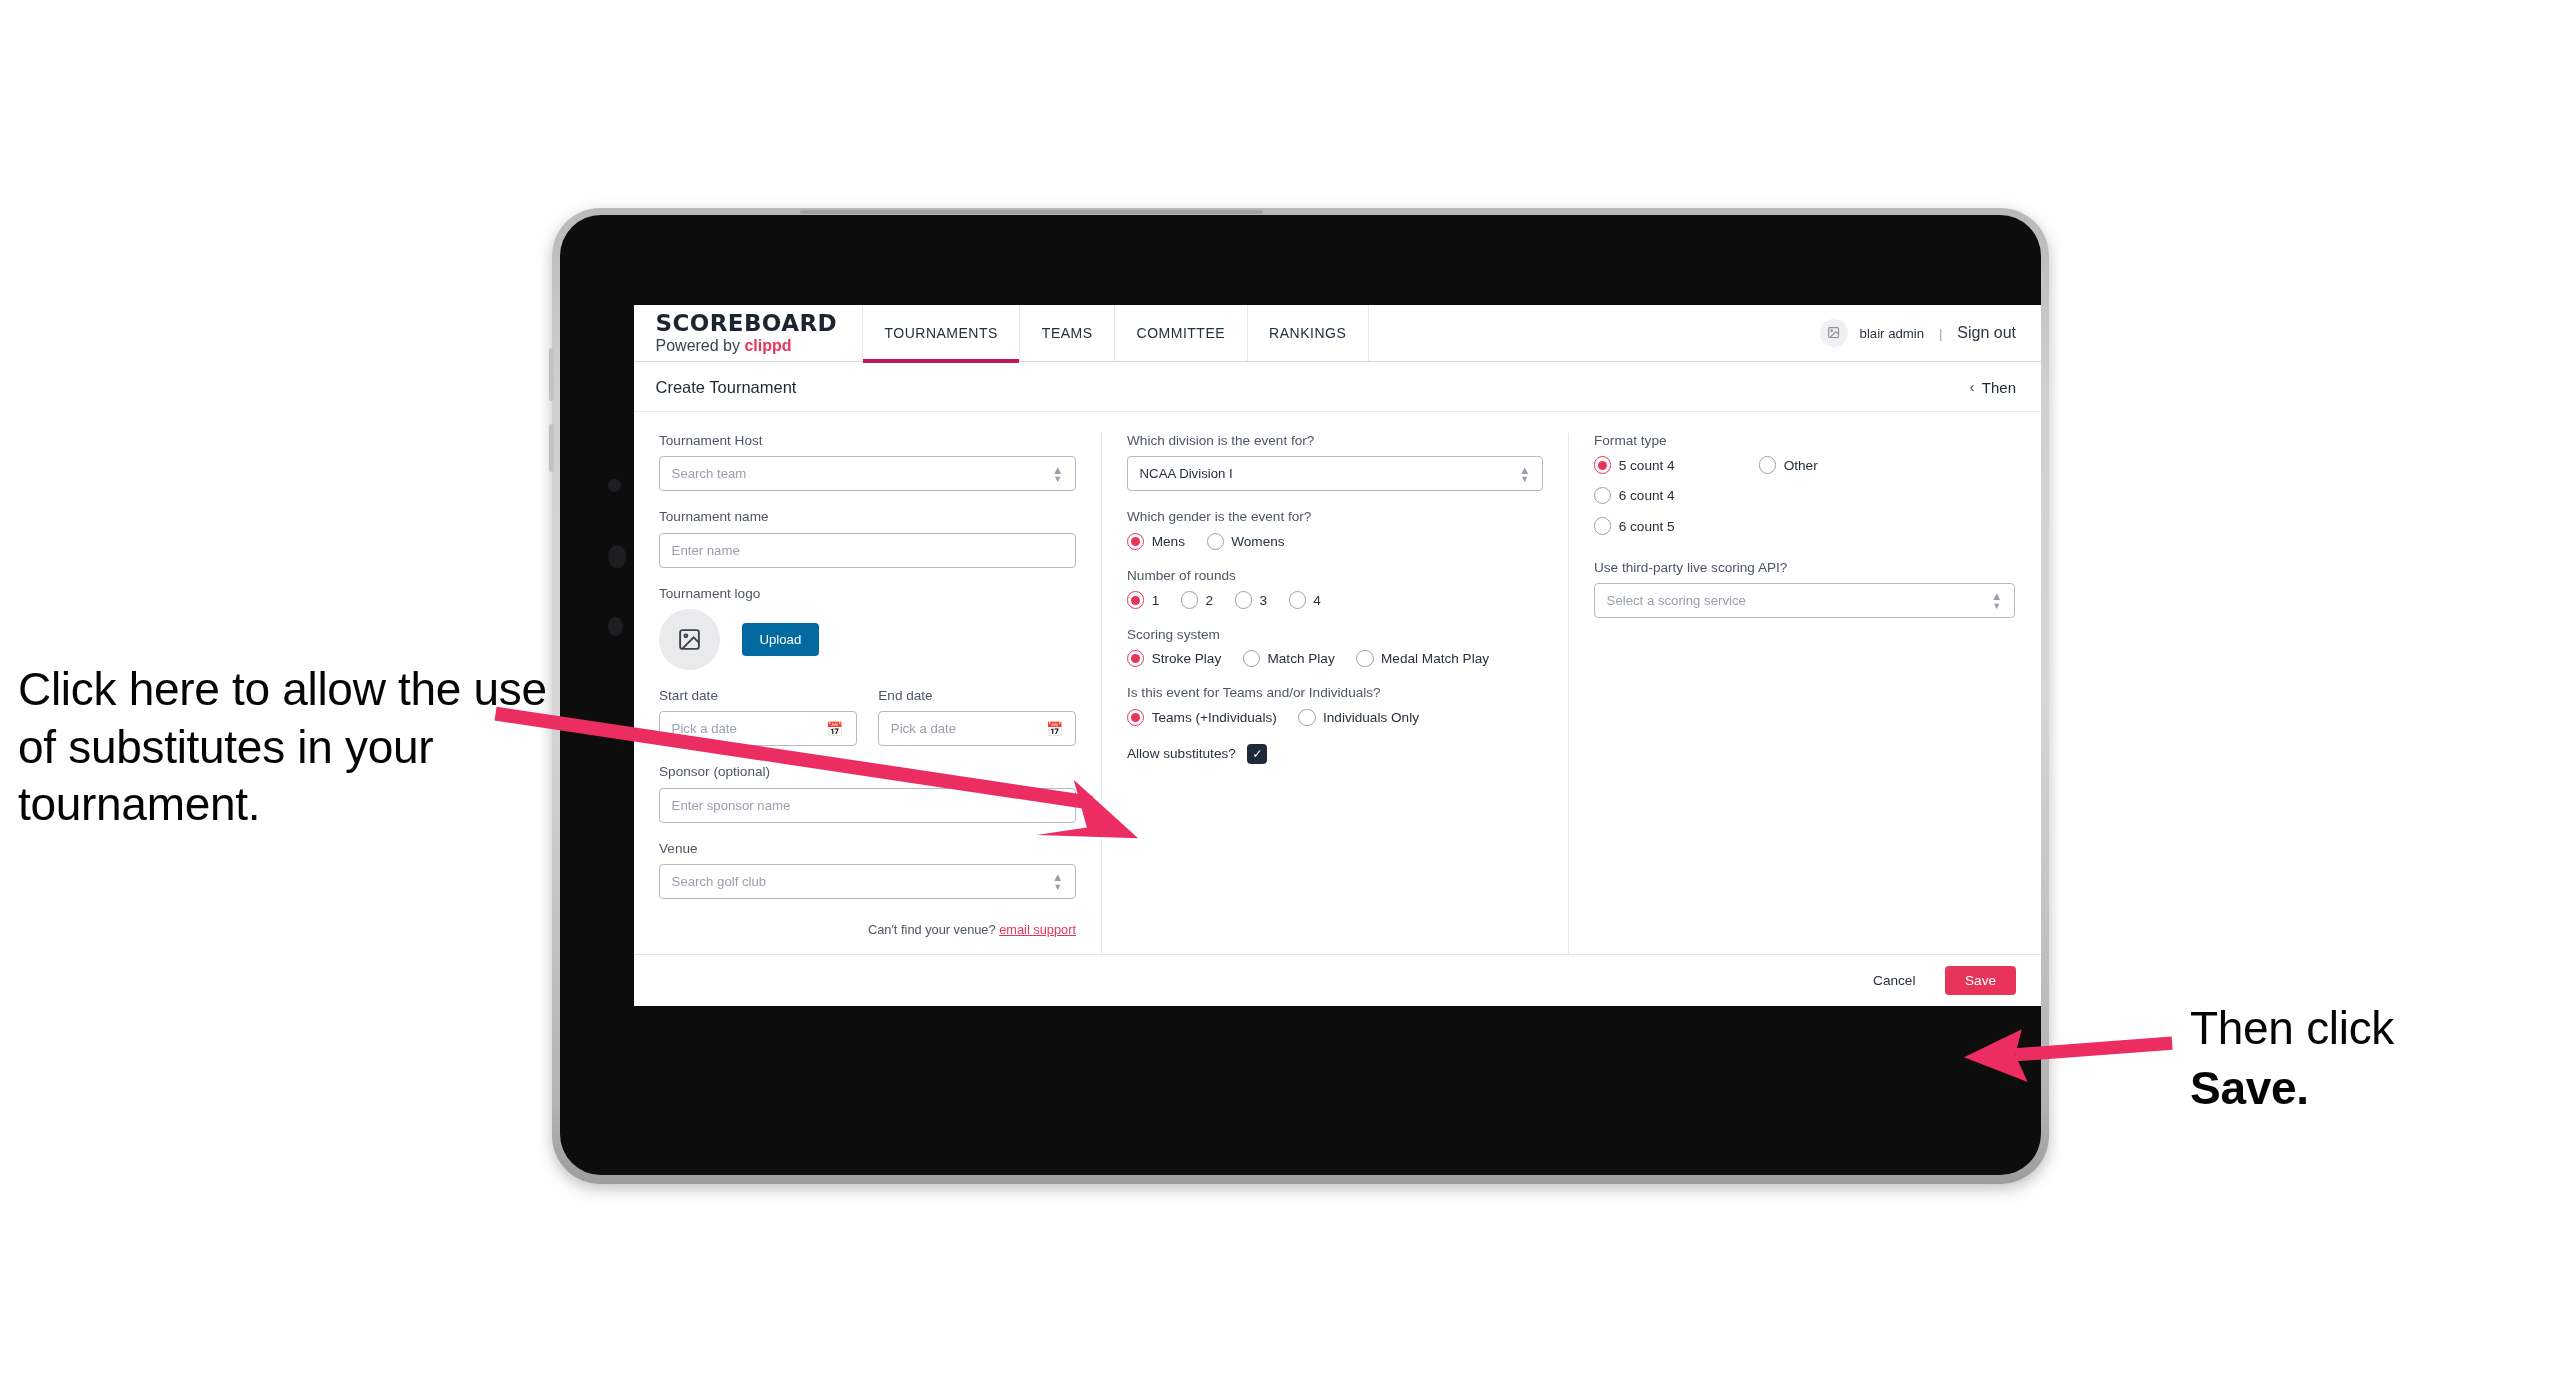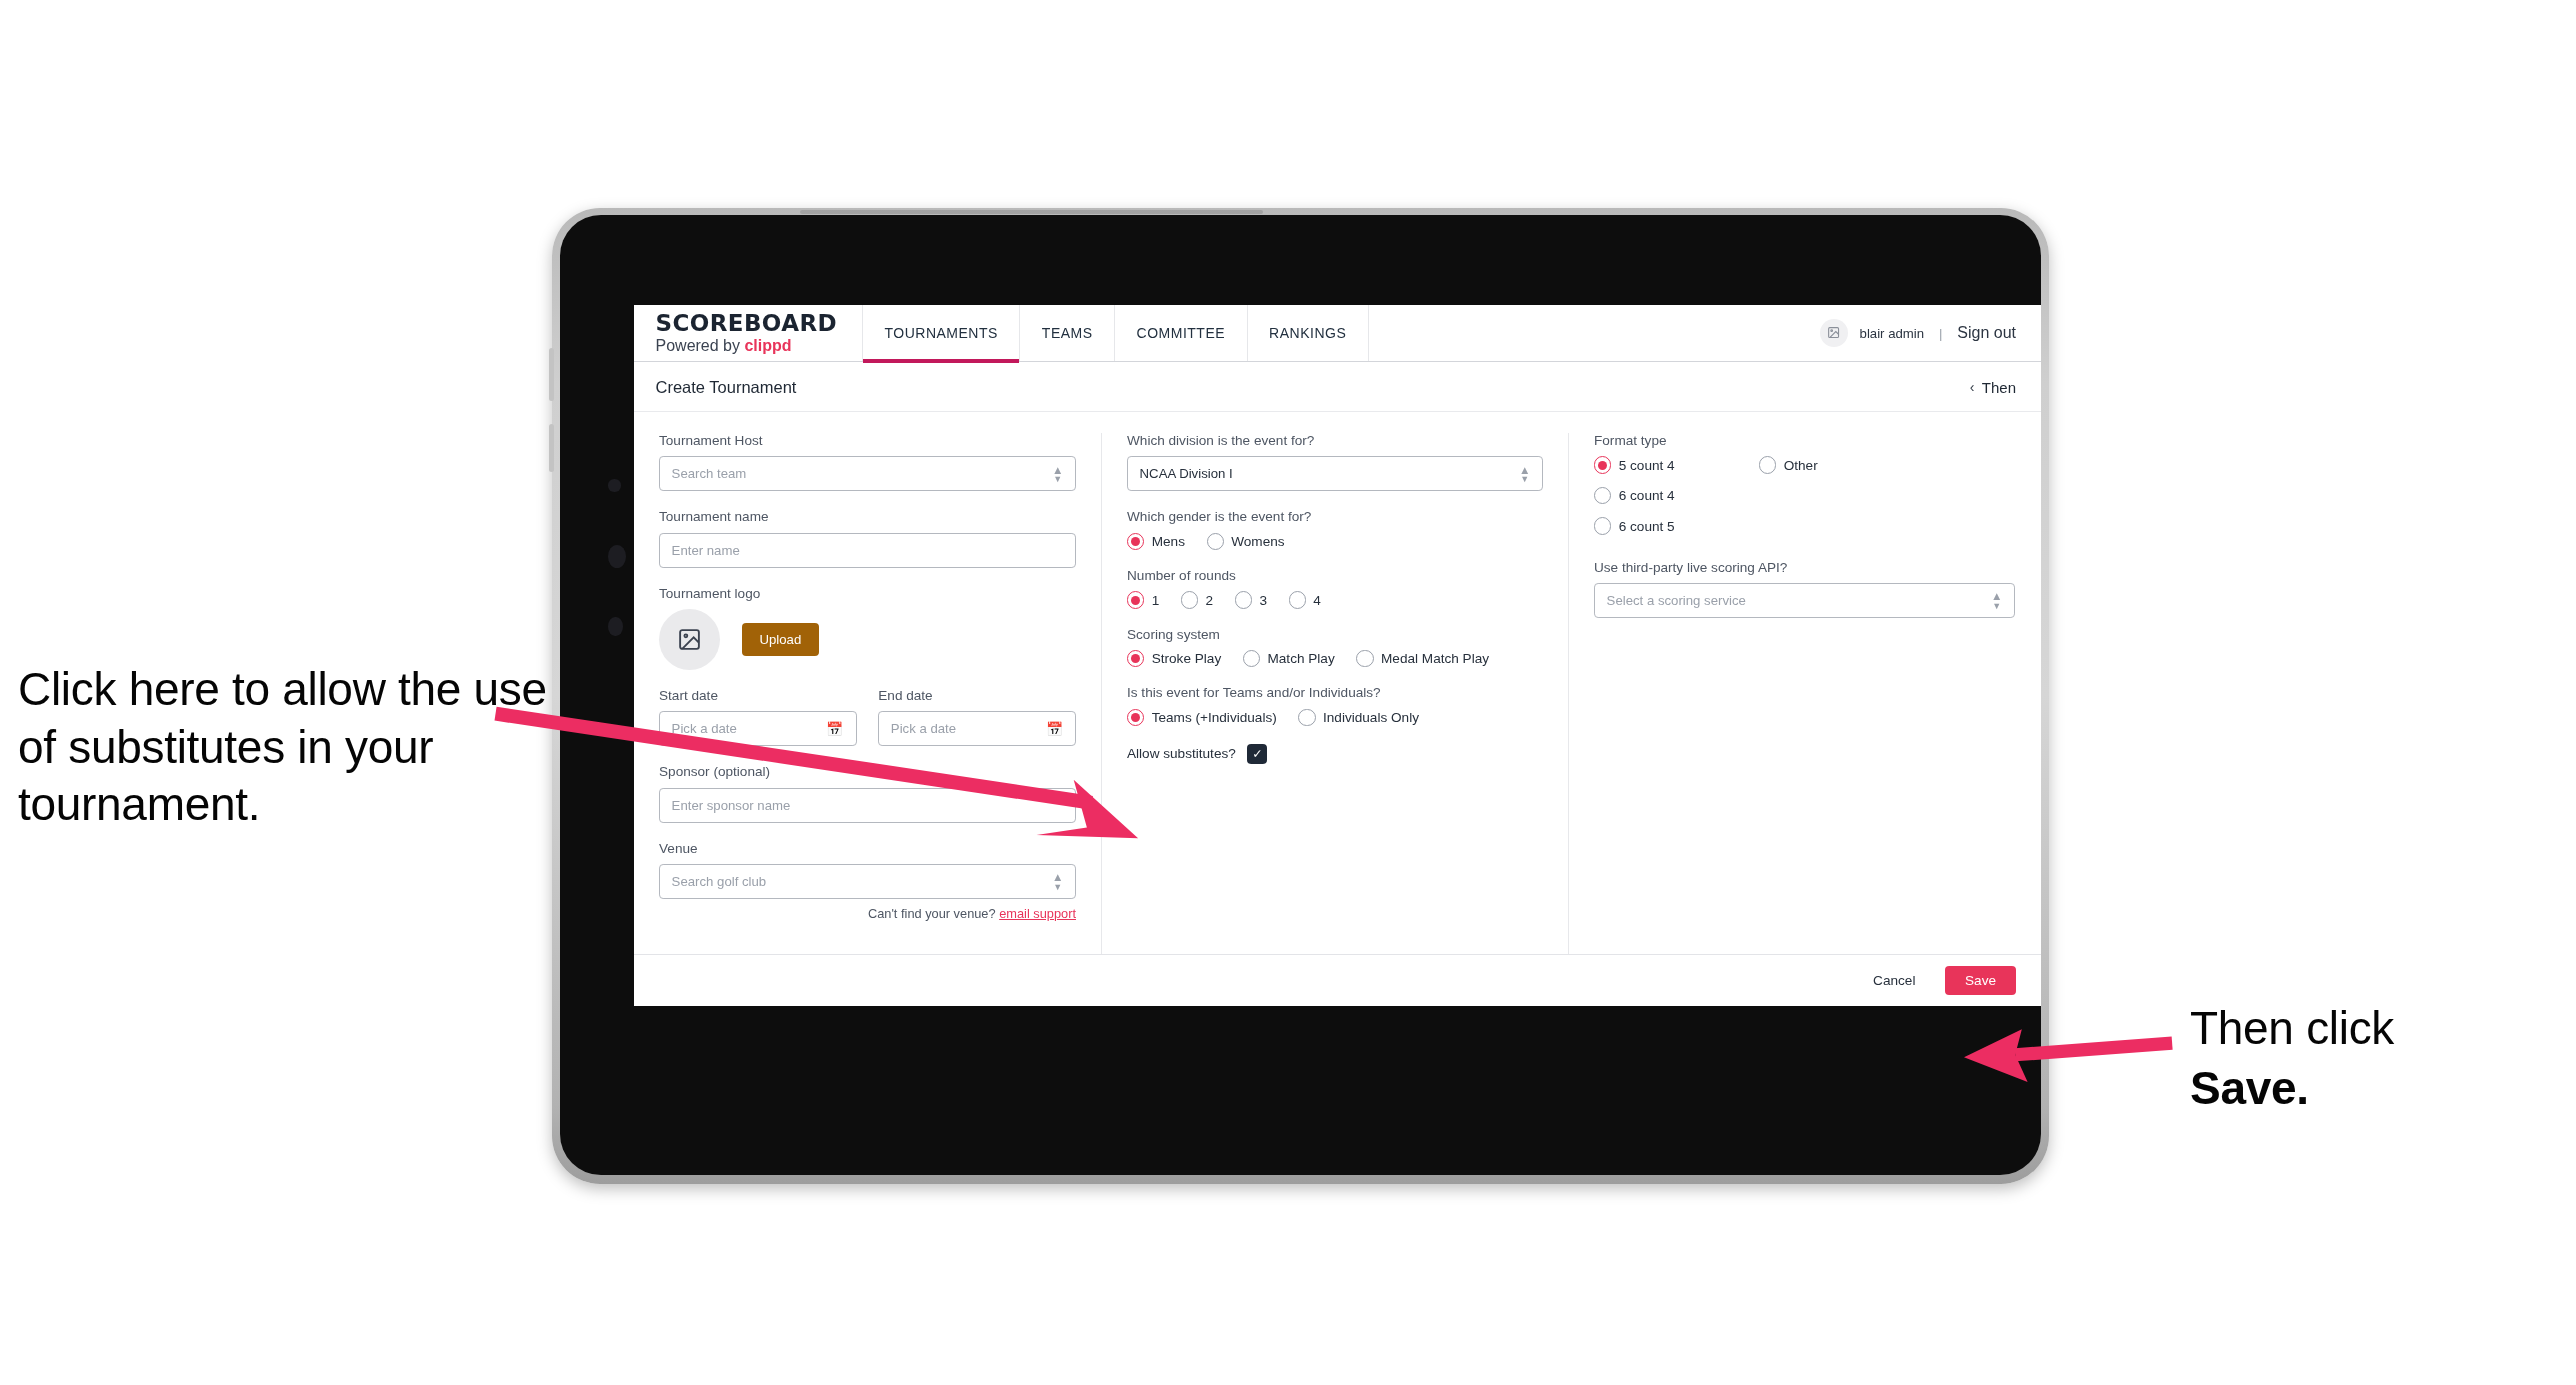--- a/index.html
+++ b/index.html
@@ -217,36 +217,36 @@
   .input .cal { margin-left: auto; color: #8d939c; font-size: 14px; line-height: 1; }
 
   
   .logo-row { display: flex; align-items: center; gap: 21.5px; margin-top: 3.3px; }
   .logo-circle {
     width: 61px; height: 61px; border-radius: 50%;
     background: #eaeaec;
     display: flex; align-items: center; justify-content: center;
   }
   .upload-btn {
-    background: #a16207;
+    background: #0369a1;
     color: #fff;
     font-size: 13.2px;
     border-radius: 4.1px;
     padding: 9px 18px;
     cursor: pointer;
   }
 
   .date-row { display: flex; gap: 21.5px; }
   .date-col { flex: 1; }
 
   .helper {
     text-align: right;
     font-size: 12.8px;
     color: #4e5663;
-    margin-top: 7px;
+    margin-top: 23px;
   }
   .helper a { color: #e8345a; text-decoration: underline; cursor: pointer; }
 
   
   .radio-row { display: flex; align-items: center; gap: 10px; flex-wrap: wrap; }
   .radio-opt { display: flex; align-items: center; gap: 7.4px; cursor: pointer; margin-right: 11.6px; }
   .radio {
     width: 17.3px; height: 17.3px;
     border-radius: 50%;
     border: 1.3px solid #9aa0aa;

